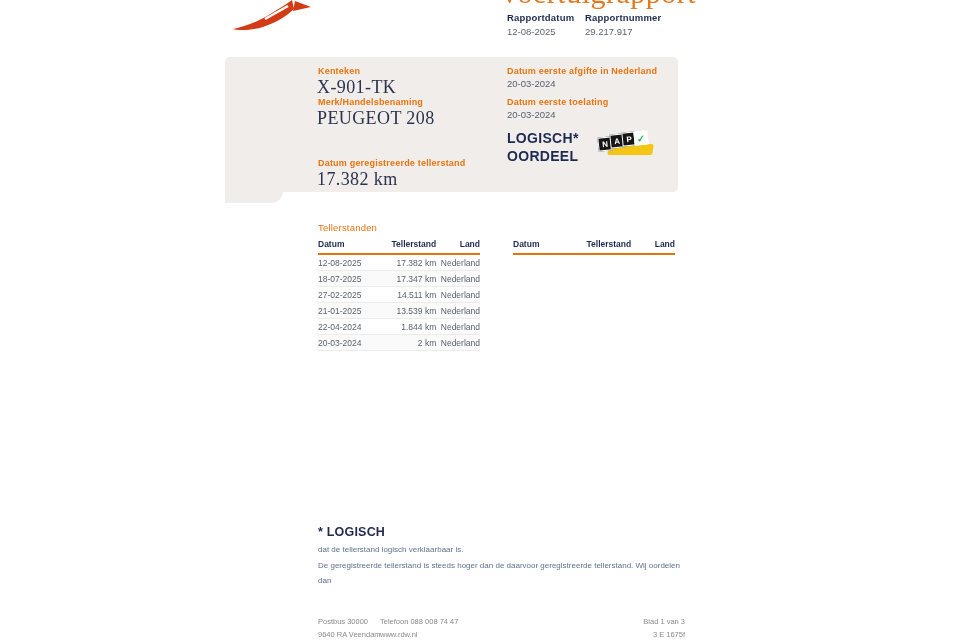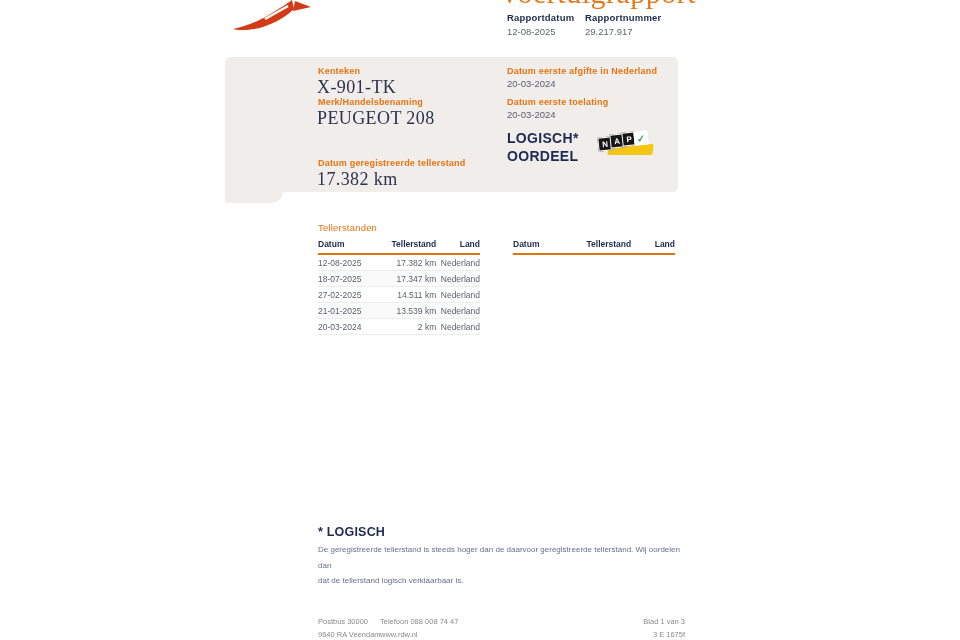--- a/index.html
+++ b/index.html
@@ -141,42 +141,47 @@
           <td>27-02-2025</td>
           <td>14.511 km</td>
           <td>Nederland</td>
         </tr>
         <tr>
           <td>21-01-2025</td>
           <td>13.539 km</td>
           <td>Nederland</td>
         </tr>
         <tr>
+          <td>22-04-2024</td>
+          <td>1.844 km</td>
+          <td>Nederland</td>
+        </tr>
+        <tr>
           <td>20-03-2024</td>
           <td>2 km</td>
           <td>Nederland</td>
         </tr>
       </tbody>
   </table>
 
   <table class="teller table-right">
     <thead>
       <tr>
         <th>Datum</th>
         <th>Tellerstand</th>
         <th>Land</th>
       </tr>
     </thead>
     <tbody></tbody>
   </table>
 
   <div class="footnote-head">* LOGISCH</div>
   <div class="footnote-body">
+    <span>dat de tellerstand logisch verklaarbaar is.</span>
     <span>De geregistreerde tellerstand is steeds hoger dan de daarvoor geregistreerde tellerstand. Wij oordelen dan</span>
-    <span>dat de tellerstand logisch verklaarbaar is.</span>
   </div>
 
   <div class="footer-col fcol1">
     <span>Postbus 30000</span>
     <span>9640 RA Veendam</span>
   </div>
   <div class="footer-col fcol2">
     <span>Telefoon 088 008 74 47</span>
     <span>www.rdw.nl</span>
   </div>

